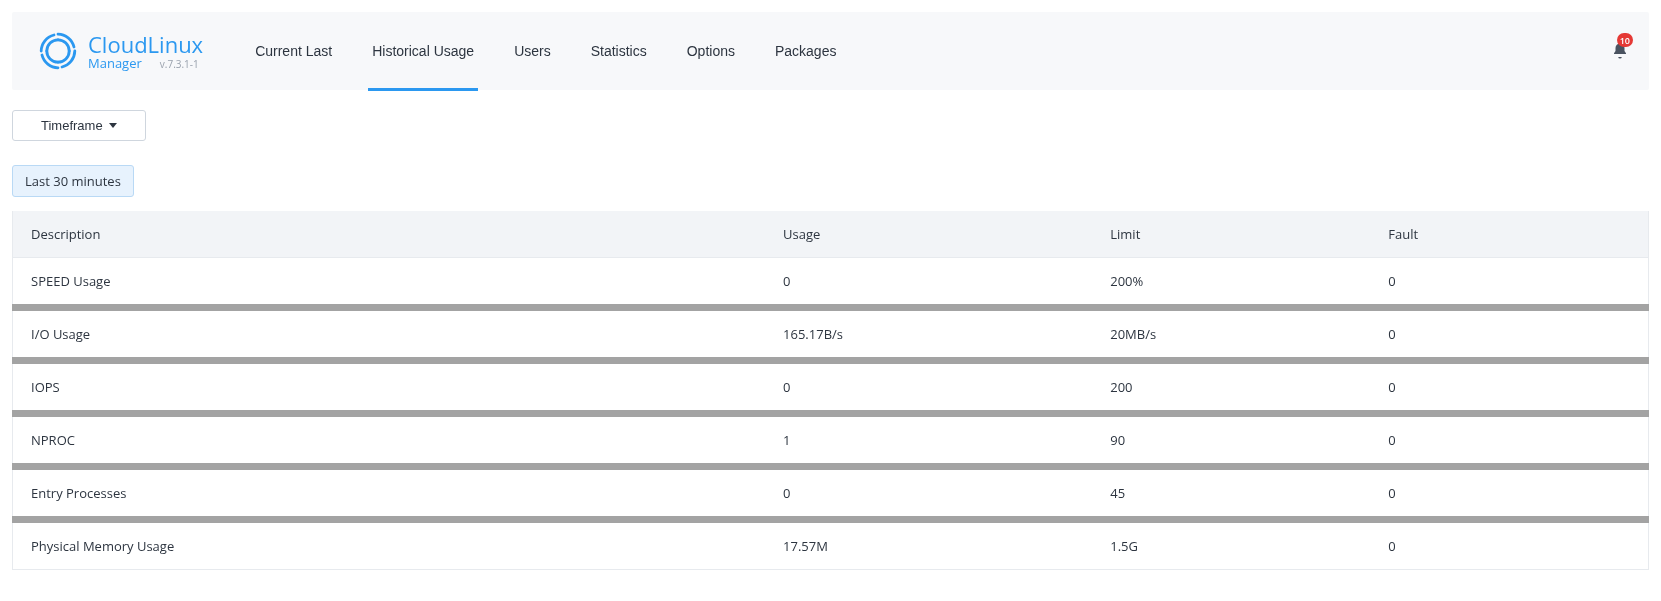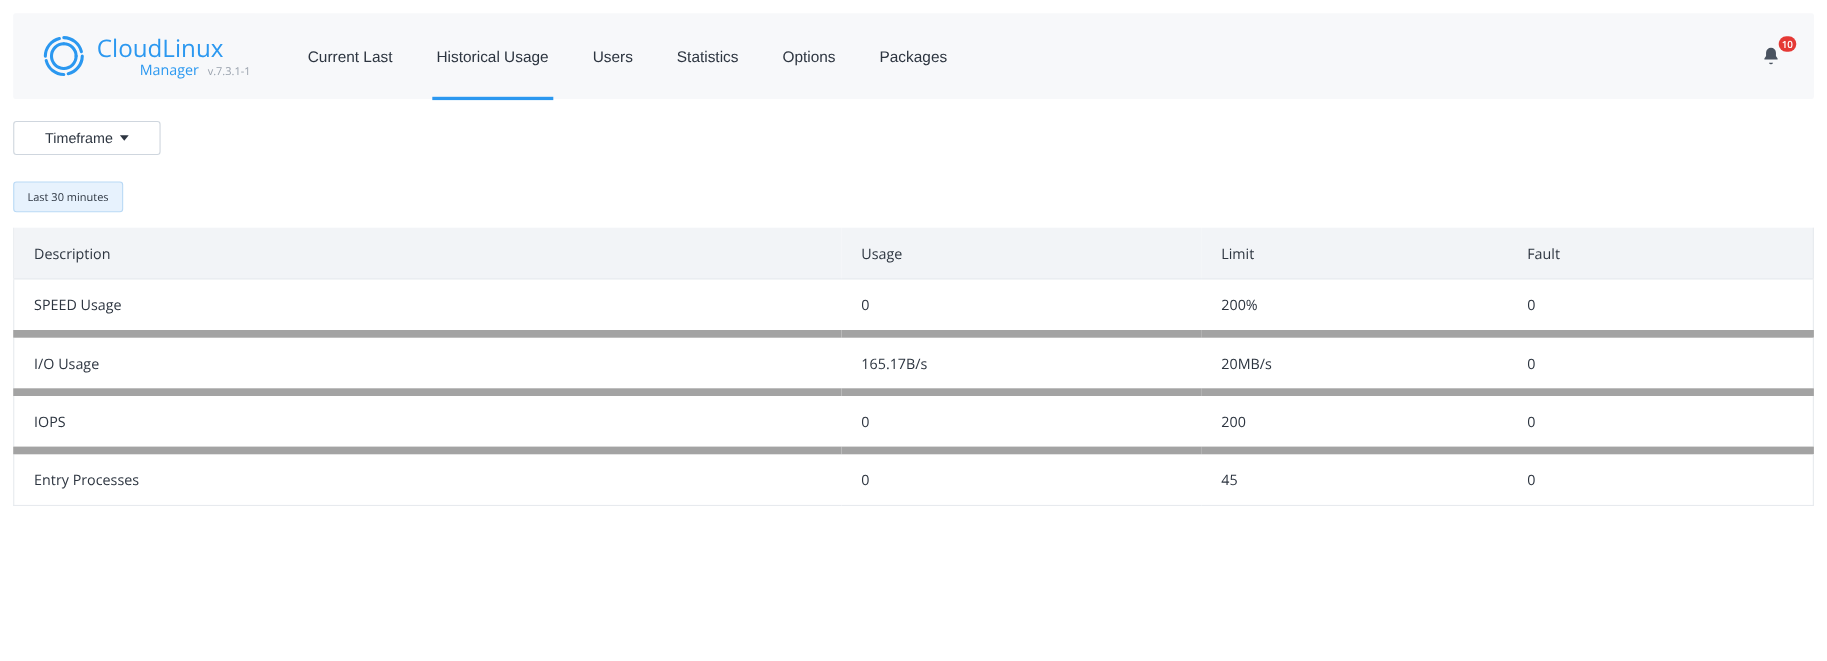--- a/index.html
+++ b/index.html
@@ -35,22 +35,21 @@
     line-height: 1.1;
   }
   .brand-title {
     color: #2b98f0;
     font-size: 22px;
     font-weight: 400;
   }
   .brand-sub-row {
     display: flex;
     align-items: baseline;
-    gap: 8px;
-    margin-left: 39px;
+    gap: 18px;
   }
   .brand-sub {
     color: #2b98f0;
     font-size: 13px;
   }
   .brand-ver {
     color: #9aa2ad;
     font-size: 10px;
   }
   .tabs {
@@ -78,21 +77,21 @@
     bottom: -1px;
     height: 3px;
     background: #2b98f0;
   }
   .header-spacer { flex: 1; }
   .bell-wrap {
     position: relative;
     width: 28px;
     height: 28px;
     cursor: pointer;
-    display:flex;align-items:center;justify-content:flex-start;text-decoration:underline;
+    display:flex;align-items:center;justify-content:flex-end;text-decoration:underline;
   }
   .badge {
     position: absolute;
     top: -4px;
     right: -4px;
     background: #e53935;
     color: #fff;
     font-size: 9px;
     min-width: 14px;
     height: 14px;
@@ -124,21 +123,21 @@
     border-right: 4px solid transparent;
     border-top: 5px solid #2d3540;
   }
 
   .chip {
     display: inline-flex;
     align-items: center;
     background: #e7f2fd;
     border: 1px solid #b9d9f5;
     color: #2d3540;
-    font-size: 10px;
+    font-size: 13px;
     padding: 6px 12px;
     border-radius: 3px;
     margin-top: 24px;
     cursor: pointer;
   }
 
   .table {
     width: 100%;
     border-collapse: collapse;
     margin-top: 14px;
@@ -258,21 +257,33 @@
           <td>20MB/s</td>
           <td>0</td>
         </tr>
         <tr>
           <td>IOPS</td>
           <td>0</td>
           <td>200</td>
           <td>0</td>
         </tr>
         <tr>
+          <td>NPROC</td>
+          <td>1</td>
+          <td>90</td>
+          <td>0</td>
+        </tr>
+        <tr>
           <td>Entry Processes</td>
           <td>0</td>
           <td>45</td>
+          <td>0</td>
+        </tr>
+        <tr>
+          <td>Physical Memory Usage</td>
+          <td>17.57M</td>
+          <td>1.5G</td>
           <td>0</td>
         </tr>
       </tbody>
   </table>
 
 </div>
 
 </body></html>

